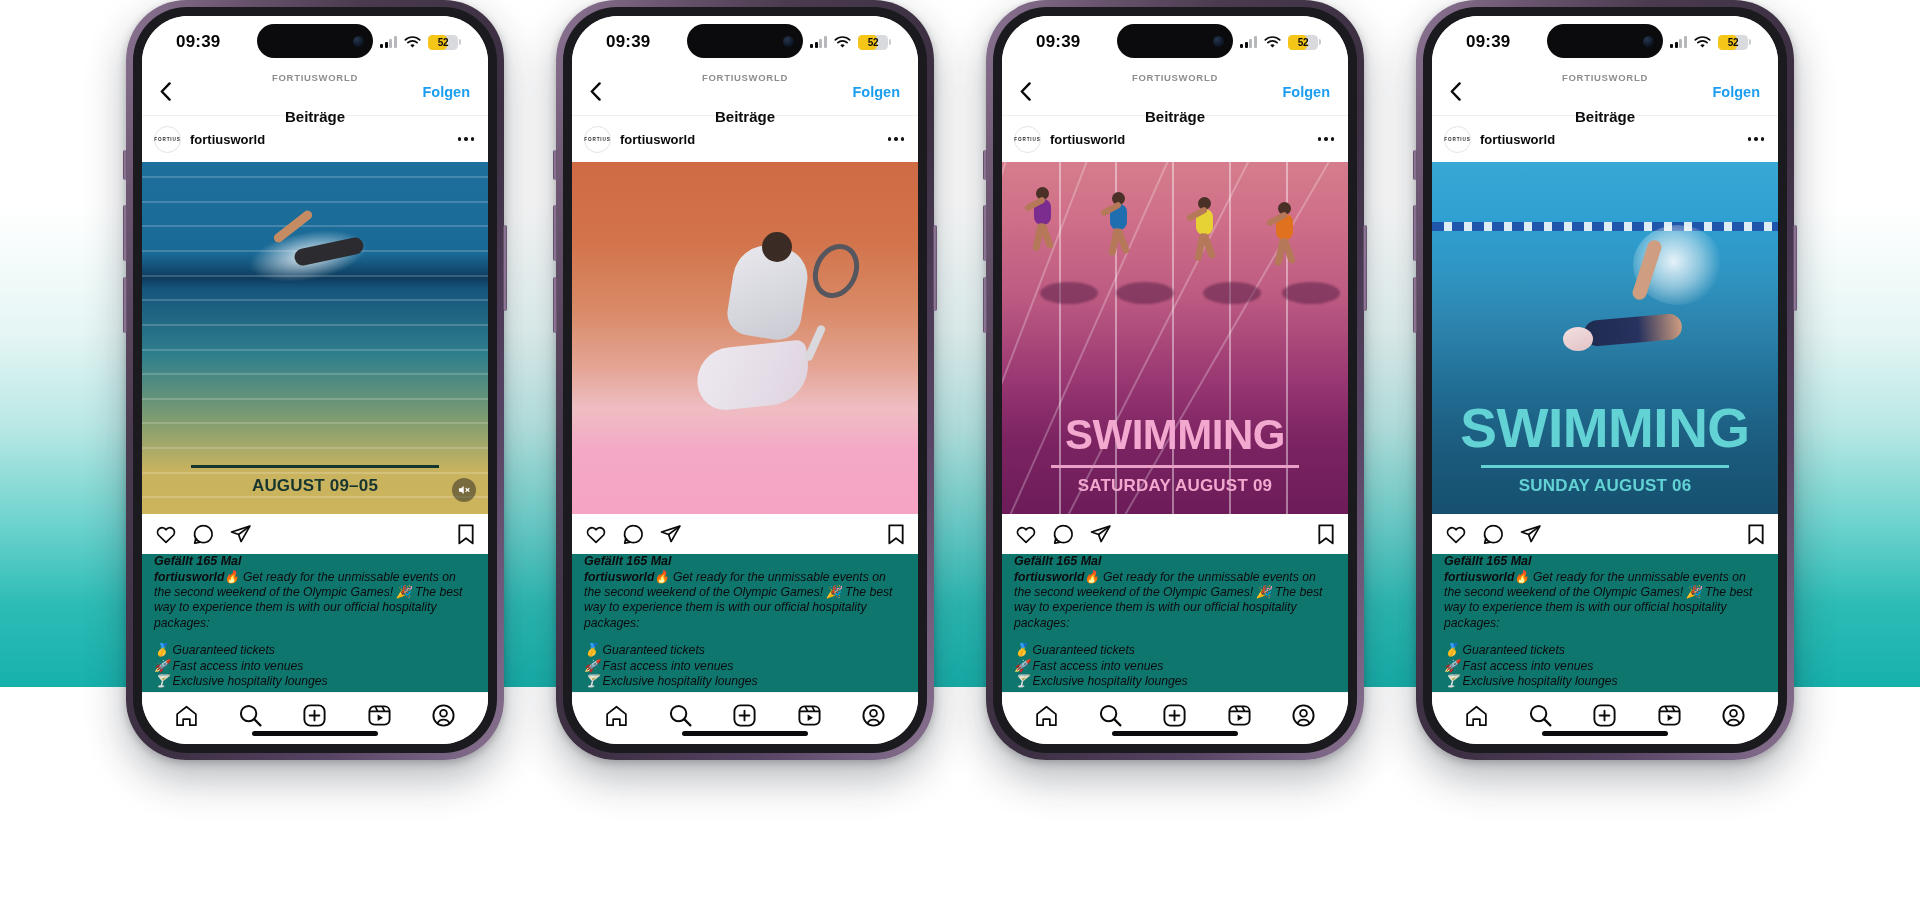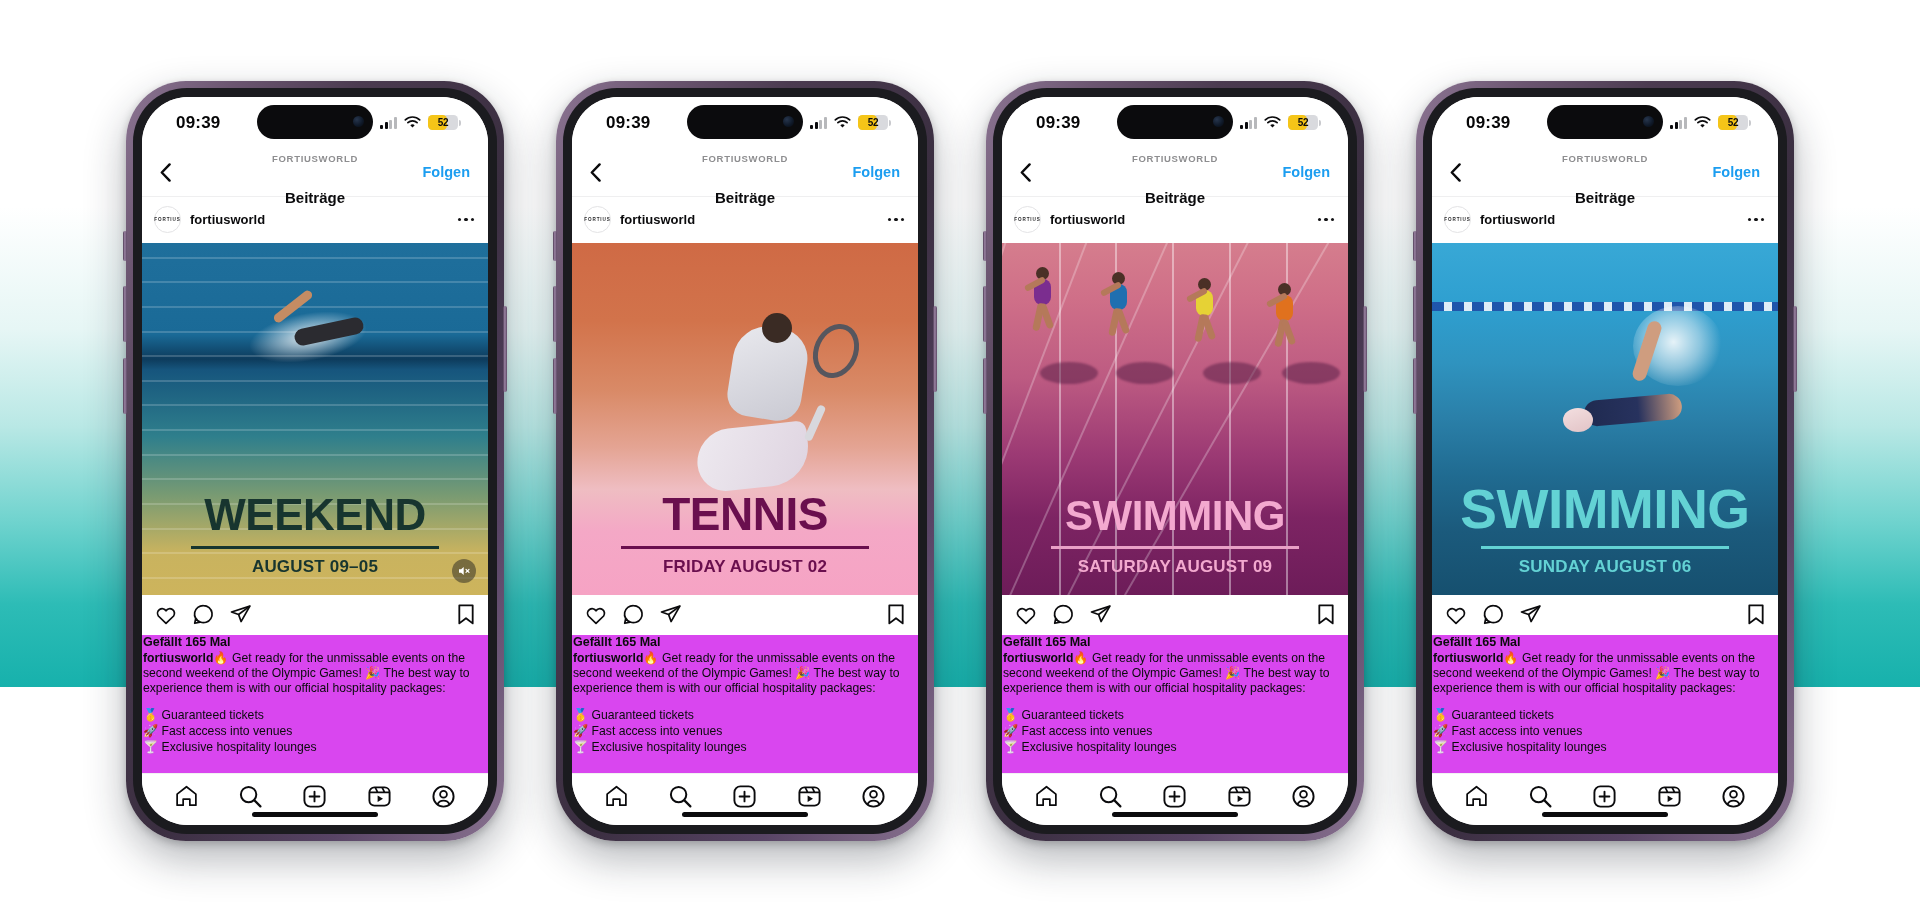--- a/index.html
+++ b/index.html
@@ -20,21 +20,21 @@
   }
   #bg-bottom {
     position:absolute; left:0; top:687px; width:1920px; height:234px;
     background:#ffffff; z-index:0;
   }
 
   
   #phones {
     position:absolute; left:0; top:0; width:1920px; height:921px;
     z-index:2;
-    display:flex; align-items:center; justify-content:center;
+    display:flex; justify-content:center;
     gap:52px;
   }
 
   .phone {
     position:relative;
     width:378px; height:760px;
     border-radius:60px;
     background:linear-gradient(118deg,#8d7694 0%,#6b5570 14%,#4b3b50 30%,#3a2e40 55%,#584465 78%,#8a7391 100%);
     padding:7px;
     box-shadow:0 18px 42px rgba(25,30,45,.32), 0 3px 9px rgba(0,0,0,.22);
@@ -146,21 +146,21 @@
     border-radius:50%; background:rgba(30,30,30,.48);
     display:flex; align-items:center; justify-content:center; cursor:pointer;
   }
 
   
   .actions { flex:0 0 auto; height:40px; display:flex; align-items:center; padding:0 13px; gap:16px; background:#fff; }
   .act { cursor:pointer; display:flex; }
   .act-save { margin-left:auto; }
 
   
-  .body { flex:1 1 auto; padding:0 1px; background:#d946ef; overflow:hidden; }
+  .body { flex:1 1 auto; padding:0 12px; background:#0f766e; overflow:hidden;font-style:italic; }
   .likes { font-size:12.5px; font-weight:700; color:#0b0b0d; margin-bottom:2px; }
   .caption { font-size:12.2px; line-height:15.2px; color:#0b0b0d; }
   .caption b { font-weight:700; }
   .bullets { margin-top:12px; font-size:12.2px; line-height:15.7px; color:#0b0b0d; }
 
   
   .tabbar {
     flex:0 0 auto; height:52px; display:flex; align-items:center;
     justify-content:space-around; padding:0 12px 6px; background:#fff;
     border-top:1px solid #f1f1f2;
@@ -326,21 +326,20 @@
               <span class="lane" style="top: 67%;"></span>
               <span class="lane" style="top: 74%;"></span>
               <span class="lane" style="top: 81%;"></span>
               <span class="lane" style="top: 88%;"></span>
               <span class="lane" style="top: 95%;"></span>
               <span class="swimmer"></span>
               <span class="body-d"></span>
               <span class="arm"></span>
             </div>
           <div class="cap-wrap">
-            <div class="cap-l1" style="font-size: 44px; color: rgb(23, 53, 47);">WEEKEND</div>
             <div class="cap-rule" style="background: rgb(23, 53, 47);"></div>
             <div class="cap-date" style="color: rgb(23, 53, 47);">AUGUST 09–05</div>
           </div>
           <span class="mute-btn">
             <svg width="13" height="12" viewBox="0 0 13 12">
               <path d="M1 4.3h2.1L5.7 2v8L3.1 7.7H1z" fill="#fff"></path>
               <path d="M8 4.4 11 7.4M11 4.4 8 7.4" stroke="#fff" stroke-width="1.2" stroke-linecap="round"></path>
             </svg>
           </span>
         </div>
@@ -480,26 +479,20 @@
         </div>
 
         <div class="media">
           <div class="media-photo ph-clay">
               <span class="player-legs"></span>
               <span class="player-torso"></span>
               <span class="player-head"></span>
               <span class="racket"></span>
               <span class="racket-handle"></span>
             </div>
-          <div class="cap-wrap">
-            <div class="cap-l1" style="font-size: 46px; color: rgb(106, 15, 78);">TENNIS</div>
-
-            <div class="cap-rule" style="background: rgb(106, 15, 78);"></div>
-            <div class="cap-date" style="color: rgb(106, 15, 78);">FRIDAY AUGUST 02</div>
-          </div>
 
         </div>
 
         <div class="actions">
           <span class="act">
             <svg width="22" height="20" viewBox="0 0 24 22">
                 <path d="M12 20.3 3.6 12.1A5 5 0 0 1 12 6.3a5 5 0 0 1 8.4 5.8z" fill="none" stroke="#0b0b0d" stroke-width="1.9" stroke-linejoin="round"></path>
               </svg>
           </span>
           <span class="act">

